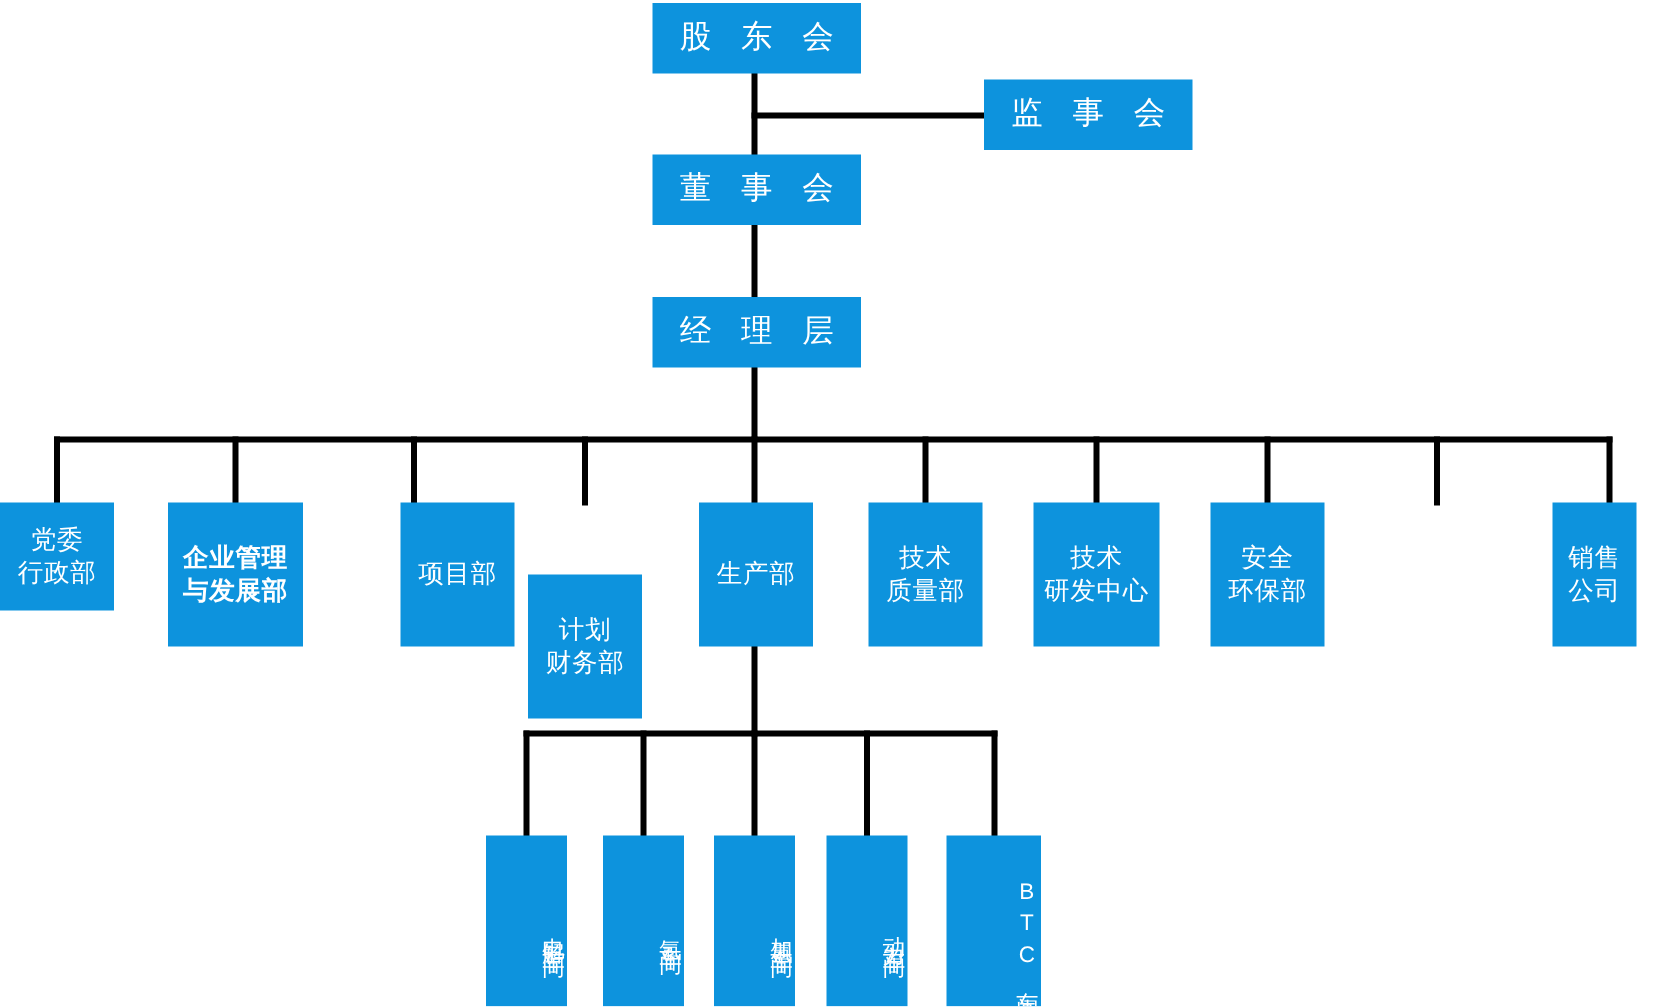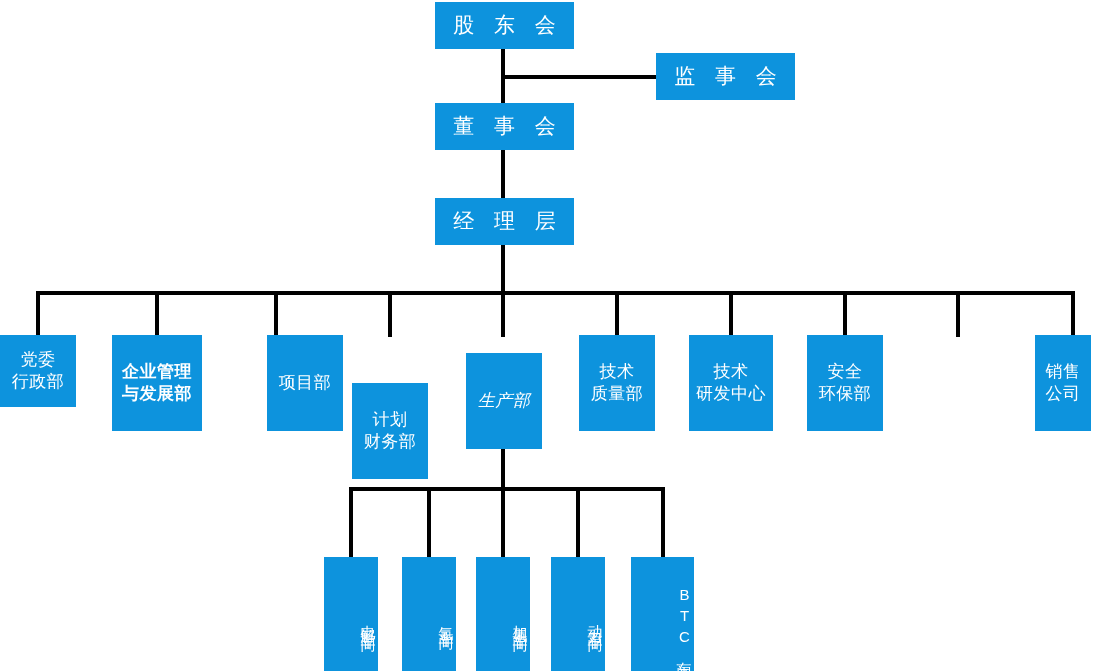--- a/index.html
+++ b/index.html
@@ -101,21 +101,21 @@
 
   <div class="node top" style="left:435px; top:198px; width:139px; height:47px;">经 理 层</div>
 
   <div class="node dept" style="left:0px; top:335px; width:76px; height:72px;">党委
 行政部</div>
   <div class="node dept" style="left:112px; top:335px; width:90px; height:96px;font-weight:bold;">企业管理
 与发展部</div>
   <div class="node dept" style="left:238px; top:335px; width:76px; height:96px;margin-left:29px;">项目部</div>
   <div class="node dept" style="left:352px; top:335px; width:76px; height:96px;margin-top:48px;">计划
 财务部</div>
-  <div class="node dept" style="left:466px; top:353px; width:76px; height:96px;font-style:italic;">生产部</div>
+  <div class="node dept" style="left:466px; top:335px; width:76px; height:96px;">生产部</div>
   <div class="node dept" style="left:579px; top:335px; width:76px; height:96px;">技术
 质量部</div>
   <div class="node dept" style="left:689px; top:335px; width:84px; height:96px;">技术
 研发中心</div>
   <div class="node dept" style="left:807px; top:335px; width:76px; height:96px;">安全
 环保部</div>
   <div class="node dept" style="left:1035px; top:335px; width:56px; height:96px;text-align:center;">销售
 公司</div>
 
   <div class="node shop" style="left:324px; top:557px; width:54px; height:114px;">电解车间</div>

